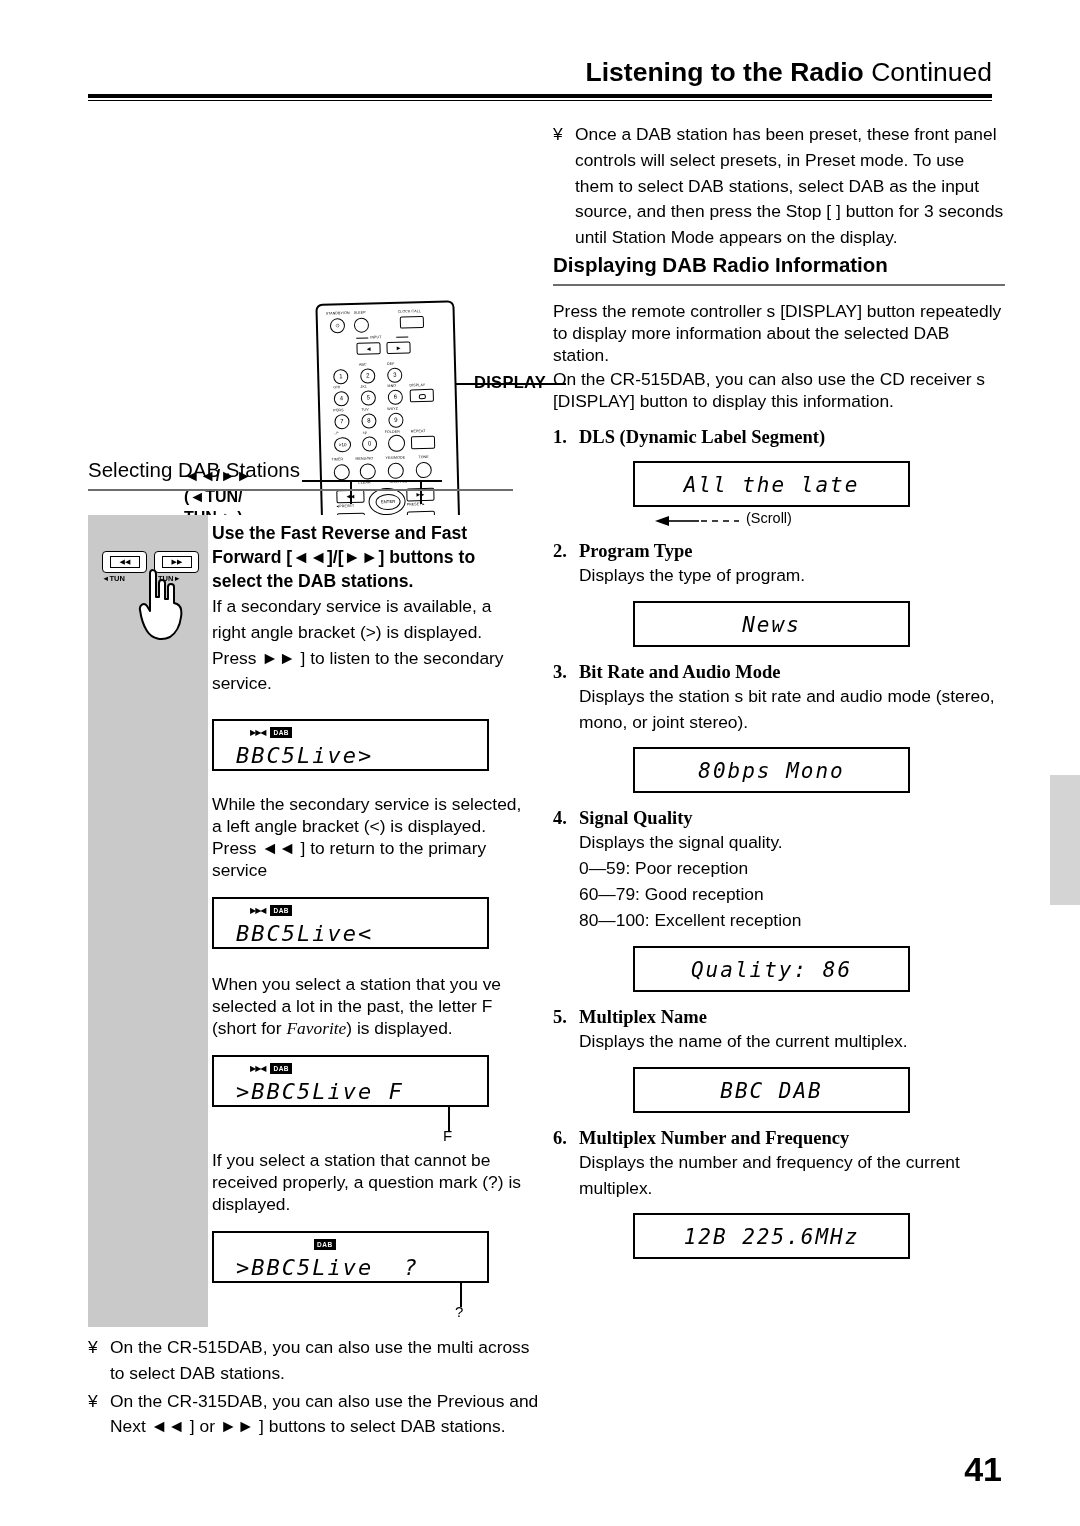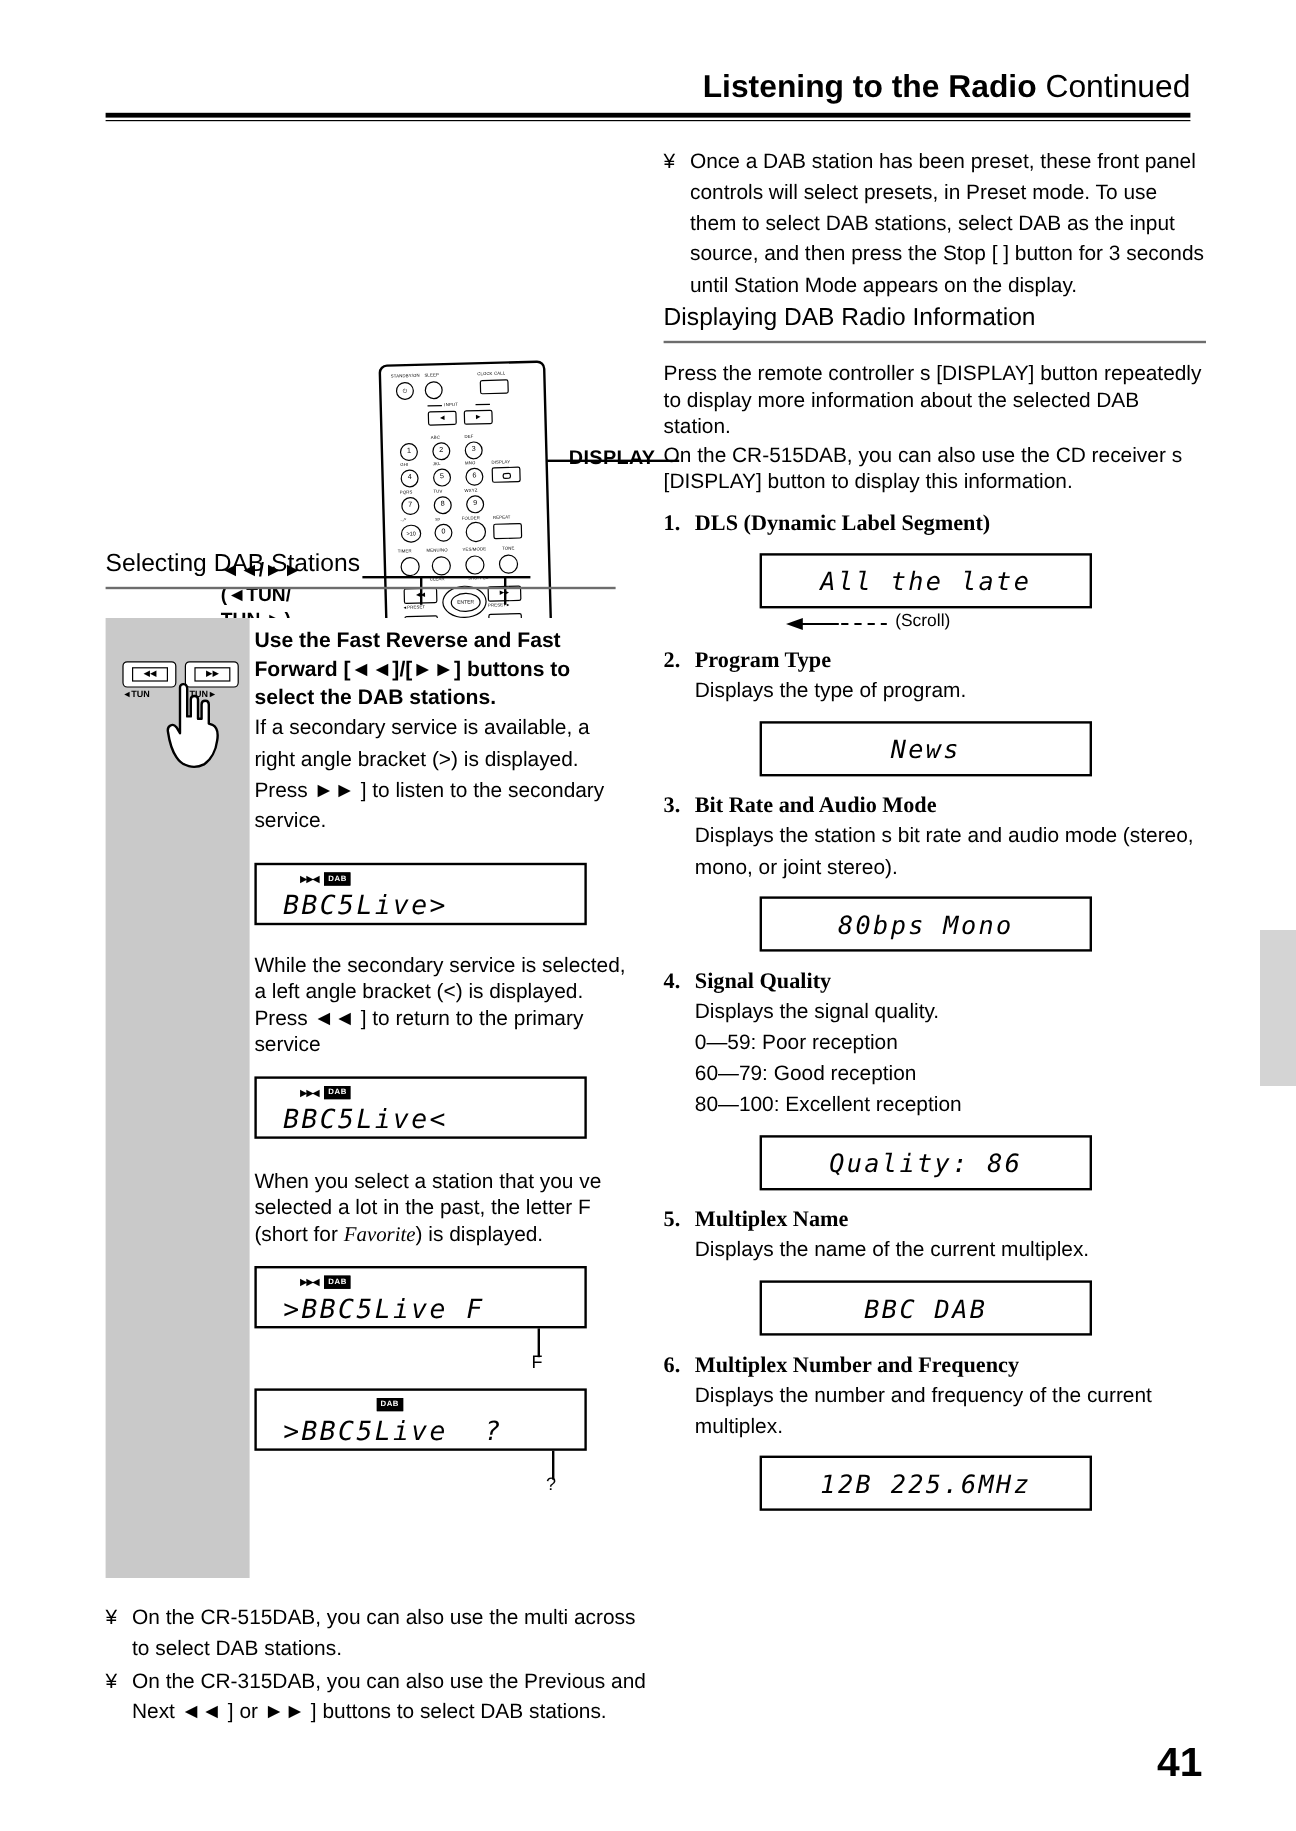--- a/index.html
+++ b/index.html
@@ -263,20 +263,21 @@
                 <span class="ind-dab">DAB</span>
               </div>
               <div class="lcd-txt">&gt;BBC5Live F</div>
             </div>
             <div class="leaderbox">
               <div class="leaderv" style="left:236px;top:0;height:24px;"></div>
               <div class="leaderlbl" style="left:231px;top:20px;">F</div>
             </div>
           </div>
 
+          <p class="body" style="width:318px;margin-top:8px;">If you select a station that cannot be received properly, a question mark (?) is displayed.</p>
 
           <div style="margin-top:16px;">
             <div class="lcd lcdL" style="margin-left:0;">
               <div class="lcd-ind" style="left:100px;">
                 <span class="ind-dab">DAB</span>
               </div>
               <div class="lcd-txt">&gt;BBC5Live  ?</div>
             </div>
             <div class="leaderbox">
               <div class="leaderv" style="left:248px;top:0;height:24px;"></div>
@@ -299,21 +300,21 @@
     </div>
   </div>
 
   <div class="colR">
 
     <div class="bullet">
       <span class="bx">¥</span>
       <span class="bt">Once a DAB station has been preset, these front panel controls will select presets, in Preset mode. To use them to select DAB stations, select DAB as the input source, and then press the Stop [ ] button for 3 seconds until  Station Mode  appears on the display.</span>
     </div>
 
-    <div style="">
+    <div style="font-weight:bold;">
       <div class="sect">Displaying DAB Radio Information</div>
       <div class="sect-rule"></div>
     </div>
 
     <p class="body">Press the remote controller s [DISPLAY] button repeatedly to display more information about the selected DAB station.</p>
     <p class="body" style="margin-top:2px;">On the CR-515DAB, you can also use the CD receiver s [DISPLAY] button to display this information.</p>
 
     <div class="numhead">
       <span class="n">1.</span>
       <span>DLS (Dynamic Label Segment)</span>

